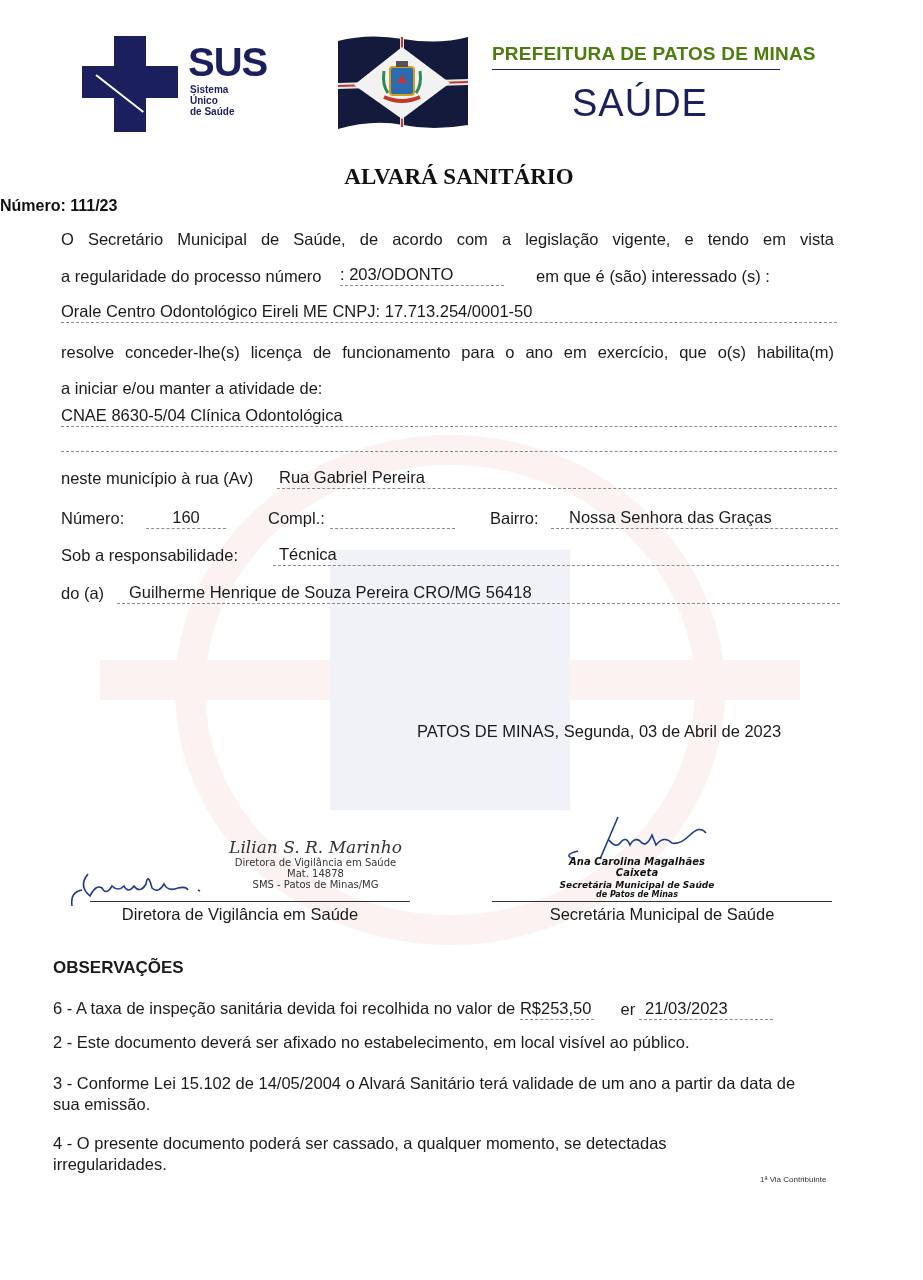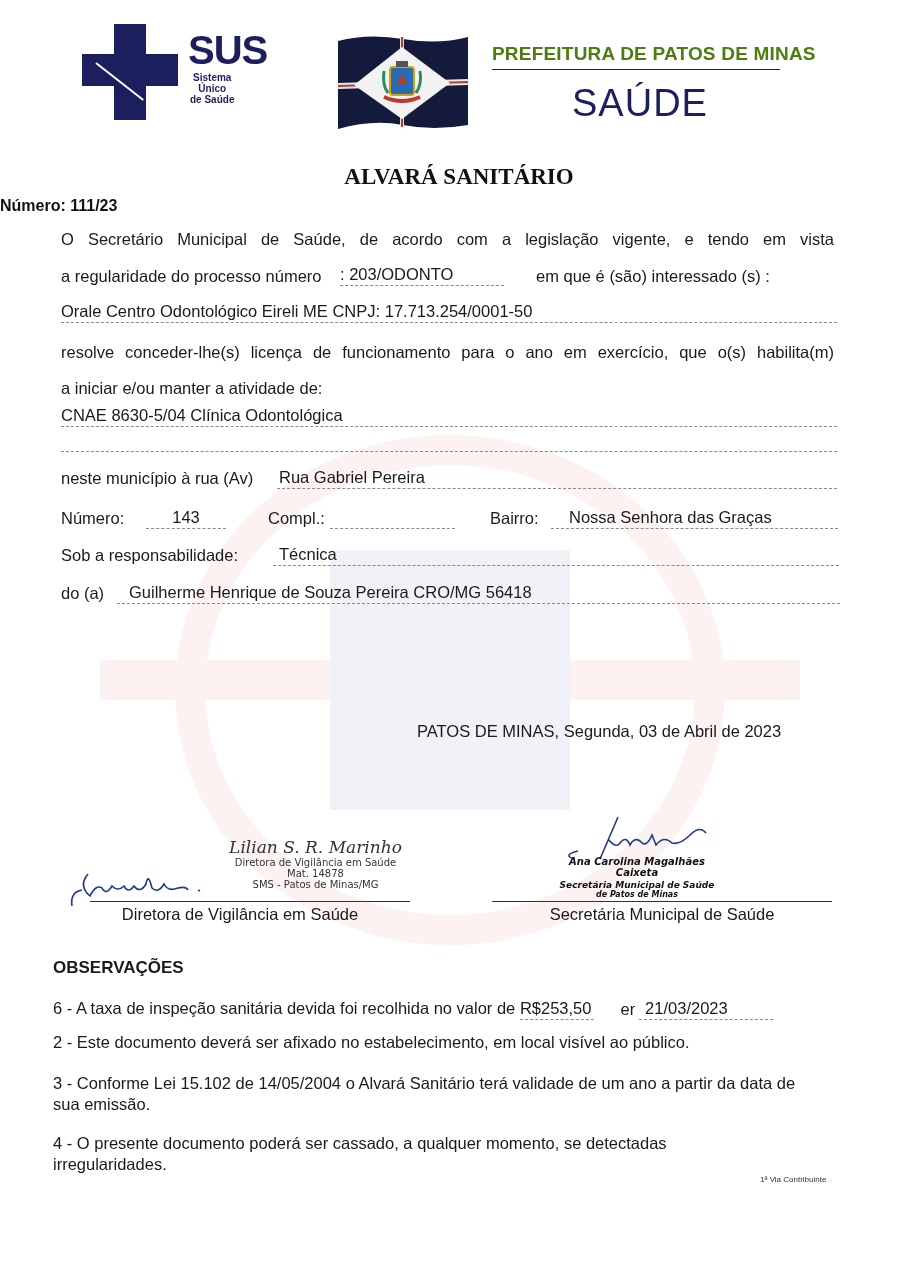--- a/index.html
+++ b/index.html
@@ -2,21 +2,21 @@
 <html><head>
 <meta charset="utf-8">
 <style>
   html, body { margin: 0; padding: 0; background: #ffffff; }
   body { width: 923px; height: 1280px; position: relative; overflow: hidden;
          font-family: "Liberation Sans", sans-serif; color: #1a1a1a; }
   .abs { position: absolute; }
   .watermark { position: absolute; left: 100px; top: 430px; width: 700px; height: 520px;
                opacity: 0.06; pointer-events: none; }
   
-  .sus-logo { left: 82px; top: 24px; width: 190px; height: 100px; text-align: center; }
+  .sus-logo { left: 82px; top: 36px; width: 190px; height: 100px; }
   .sus-cross-v { position: absolute; left: 32px; top: 0; width: 32px; height: 96px; background: #1b1f5e; }
   .sus-cross-h { position: absolute; left: 0; top: 30px; width: 96px; height: 32px; background: #1b1f5e; }
   .sus-slash { position: absolute; left: 14px; top: 38px; width: 60px; height: 2px; background: #fff; transform: rotate(38deg); transform-origin: left center; }
   .sus-text { position: absolute; left: 106px; top: 6px; font-size: 40px; font-weight: bold; color: #1b1f5e; letter-spacing: -1px; line-height: 40px; }
   .sus-sub { position: absolute; left: 108px; top: 48px; font-size: 10px; font-weight: bold; color: #1b1f5e; line-height: 11px; }
   .flag { left: 338px; top: 35px; width: 130px; height: 95px; }
   .pref-title { left: 492px; top: 43px; font-size: 19px; font-weight: bold; color: #4d7c0f; letter-spacing: 0.2px; }
   .pref-rule { left: 492px; top: 69px; width: 288px; height: 1px; background: #1b1f5e; }
   .saude { left: 572px; top: 82px; font-size: 38px; font-weight: normal; color: #1b1f5e; letter-spacing: 1px; }
   
@@ -105,21 +105,21 @@
 </div>
 <div class="rule" style="left:61px; top:451px; width:776px;"></div>
 
 <div class="line" style="top:469px;text-align:center;">neste município à rua (Av)</div>
 <div class="field" style="left:277px; top:468px; width:560px;">
   <span style="padding-left:2px;">Rua Gabriel Pereira</span>
 </div>
 
 <div class="line" style="top:509px;">Número:</div>
 <div class="field" style="left:146px; top:508px; width:80px; text-align:center;">
-  <span>143</span>
+  <span>160</span>
 </div>
 <div class="line" style="left:268px; top:509px;">Compl.:</div>
 <div class="field" style="left:330px; top:508px; width:125px;">
   <span></span>
 </div>
 <div class="line" style="left:490px; top:509px;">Bairro:</div>
 <div class="field" style="left:551px; top:508px; width:287px;">
   <span style="padding-left:18px;">Nossa Senhora das Graças</span>
 </div>
 

